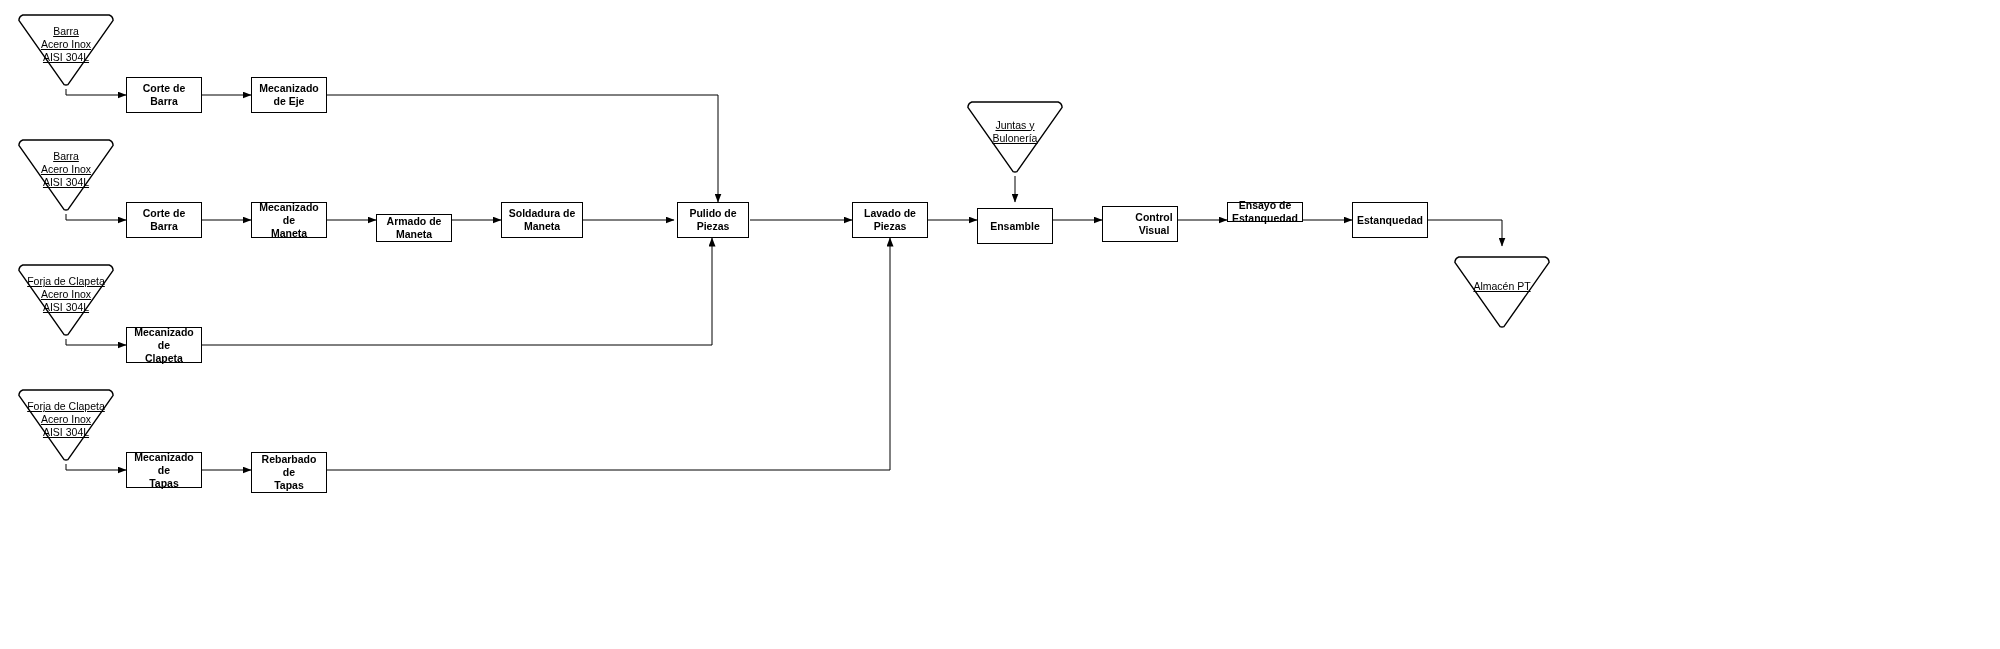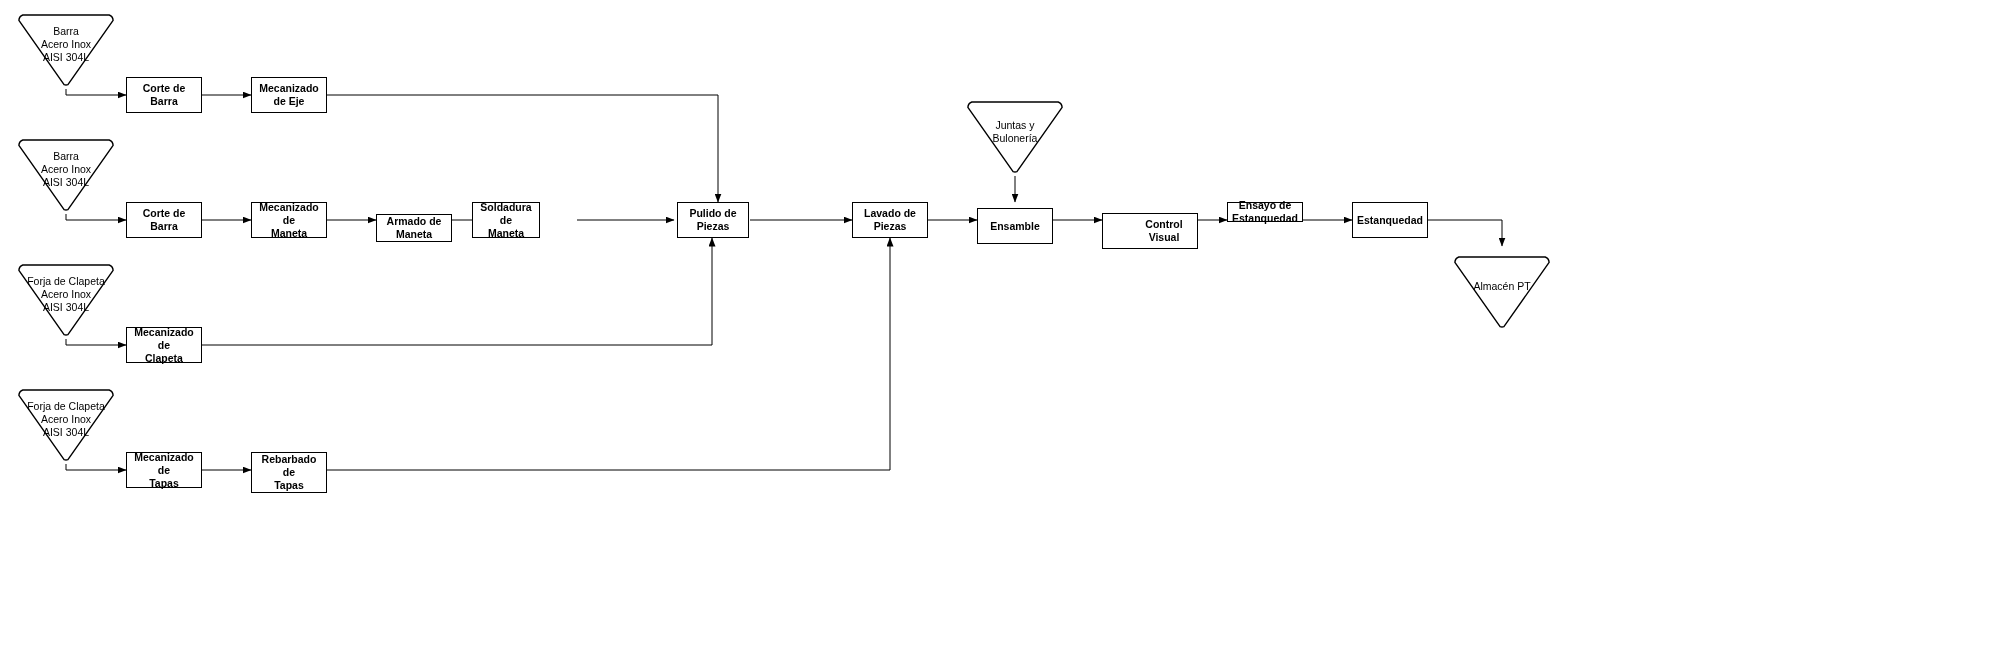--- a/index.html
+++ b/index.html
@@ -43,20 +43,21 @@
     line-height: 13px;
     padding: 2px 4px;
     font-weight: bold;
   }
   .source-node {
     color: #000000;
     font-size: 10.5px;
     line-height: 13px;
     background: transparent;
     border: none;
+    text-decoration: underline;
   }
   .source-node .tri-svg {
     position: absolute;
     left: 0;
     top: 0;
   }
   .source-node .tri-label {
     position: relative;
     z-index: 2;
     width: 100%;
@@ -114,34 +115,34 @@
       <div class="node process-node" style="left: 126px; top: 202px; width: 76px; height: 36px;">
         <span class="node-label">Corte de Barra</span>
       </div>
       <div class="node process-node" style="left: 251px; top: 202px; width: 76px; height: 36px;">
         <span class="node-label">Mecanizado de
 Maneta</span>
       </div>
       <div class="node process-node" style="left: 376px; top: 214px; width: 76px; height: 28px; justify-content: flex-end;">
         <span class="node-label">Armado de Maneta</span>
       </div>
-      <div class="node process-node" style="left: 472px; top: 202px; width: 68px; height: 36px;">
+      <div class="node process-node" style="left: 501px; top: 202px; width: 82px; height: 36px;">
         <span class="node-label">Soldadura de
 Maneta</span>
       </div>
       <div class="node process-node" style="left: 656px; top: 202px; width: 72px; height: 36px; margin-left: 21px;">
         <span class="node-label">Pulido de Piezas</span>
       </div>
       <div class="node process-node" style="left: 852px; top: 202px; width: 76px; height: 36px;">
         <span class="node-label">Lavado de Piezas</span>
       </div>
       <div class="node process-node" style="left: 977px; top: 208px; width: 76px; height: 36px;">
         <span class="node-label">Ensamble</span>
       </div>
-      <div class="node process-node" style="left: 1102px; top: 213px; width: 96px; height: 36px; padding-left: 32px;">
+      <div class="node process-node" style="left: 1102px; top: 206px; width: 76px; height: 36px; padding-left: 32px;">
         <span class="node-label">Control Visual</span>
       </div>
       <div class="node process-node" style="left: 1227px; top: 202px; width: 76px; height: 20px;">
         <span class="node-label">Ensayo de
 Estanquedad</span>
       </div>
       <div class="node process-node" style="left: 1352px; top: 202px; width: 76px; height: 36px;">
         <span class="node-label">Estanquedad</span>
       </div>
       <div class="node process-node" style="left: 126px; top: 327px; width: 76px; height: 36px;">

